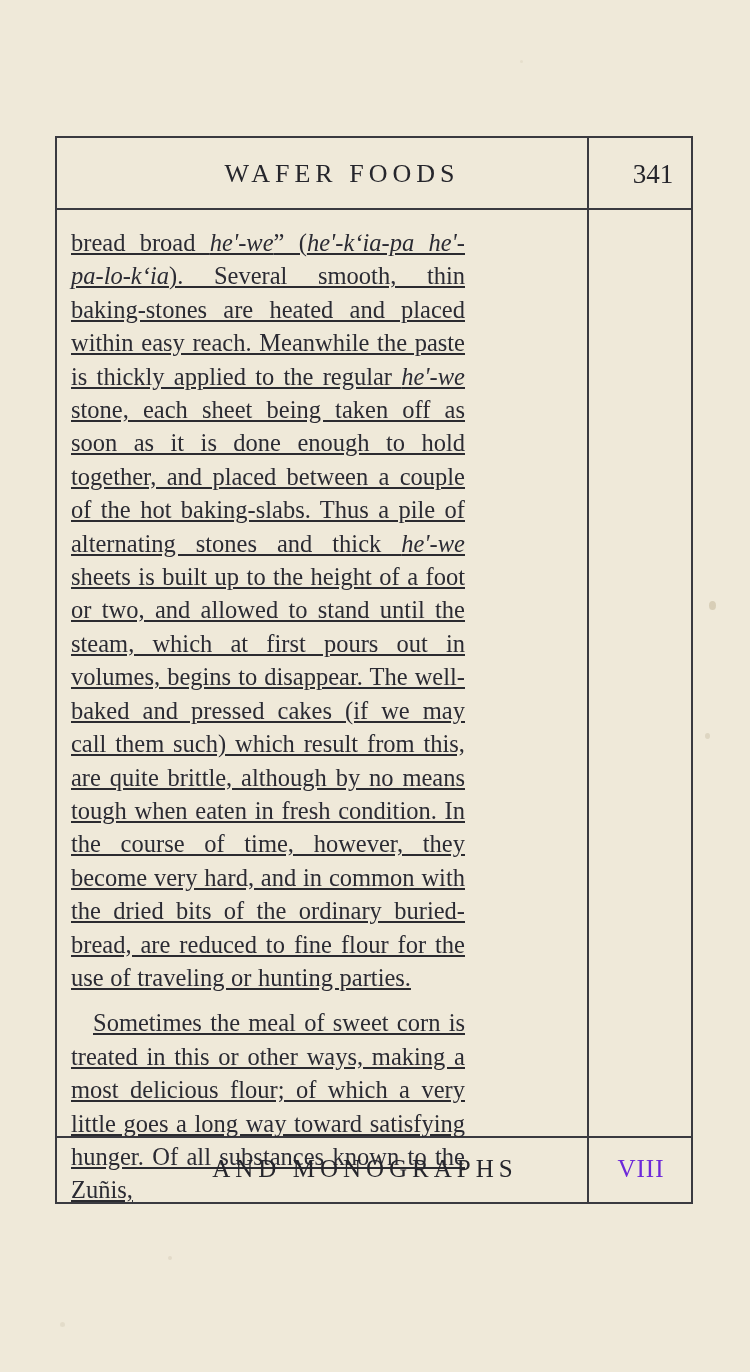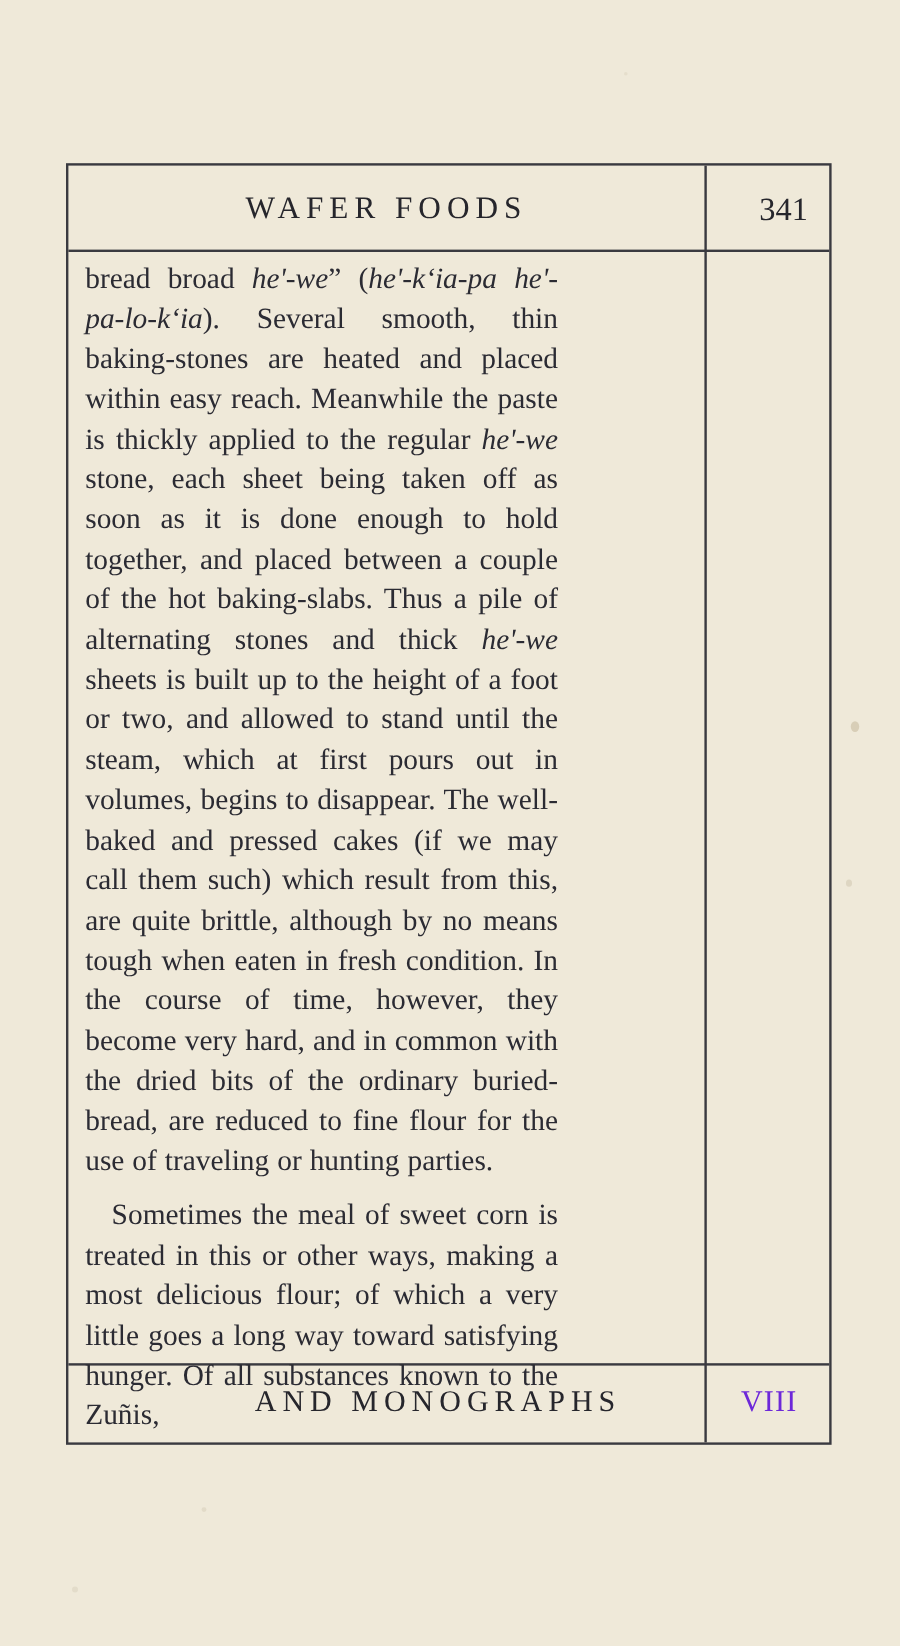--- a/index.html
+++ b/index.html
@@ -73,20 +73,21 @@
     left: 0;
     top: 0;
     width: 530px;
     height: 72px;
     display: flex;
     align-items: center;
     justify-content: center;
     font-size: 26px;
     letter-spacing: 5px;
     color: #26262c;
+    padding-left: 20px;
   }
   .folio {
     position: absolute;
     left: 544px;
     top: 0;
     width: 104px;
     height: 72px;
     display: flex;
     align-items: center;
     justify-content: center;
@@ -119,22 +120,23 @@
     font-size: 25px;
     letter-spacing: 1px;
     color: #6d28d9;
   }
   .body {
     position: absolute;
     left: 0;
     top: 72px;
     width: 424px;
     bottom: 66px;
-    padding: 6px 16px 0 14px;
+    padding: 16px 16px 0 14px;
     box-sizing: border-box;
+    text-decoration: underline;
   }
   .para {
     margin: 0;
     font-size: 24.5px;
     line-height: 33.4px;
     text-align: justify;
     text-align-last: left;
     color: #2b2b33;
     word-spacing: 0.5px;
   }

